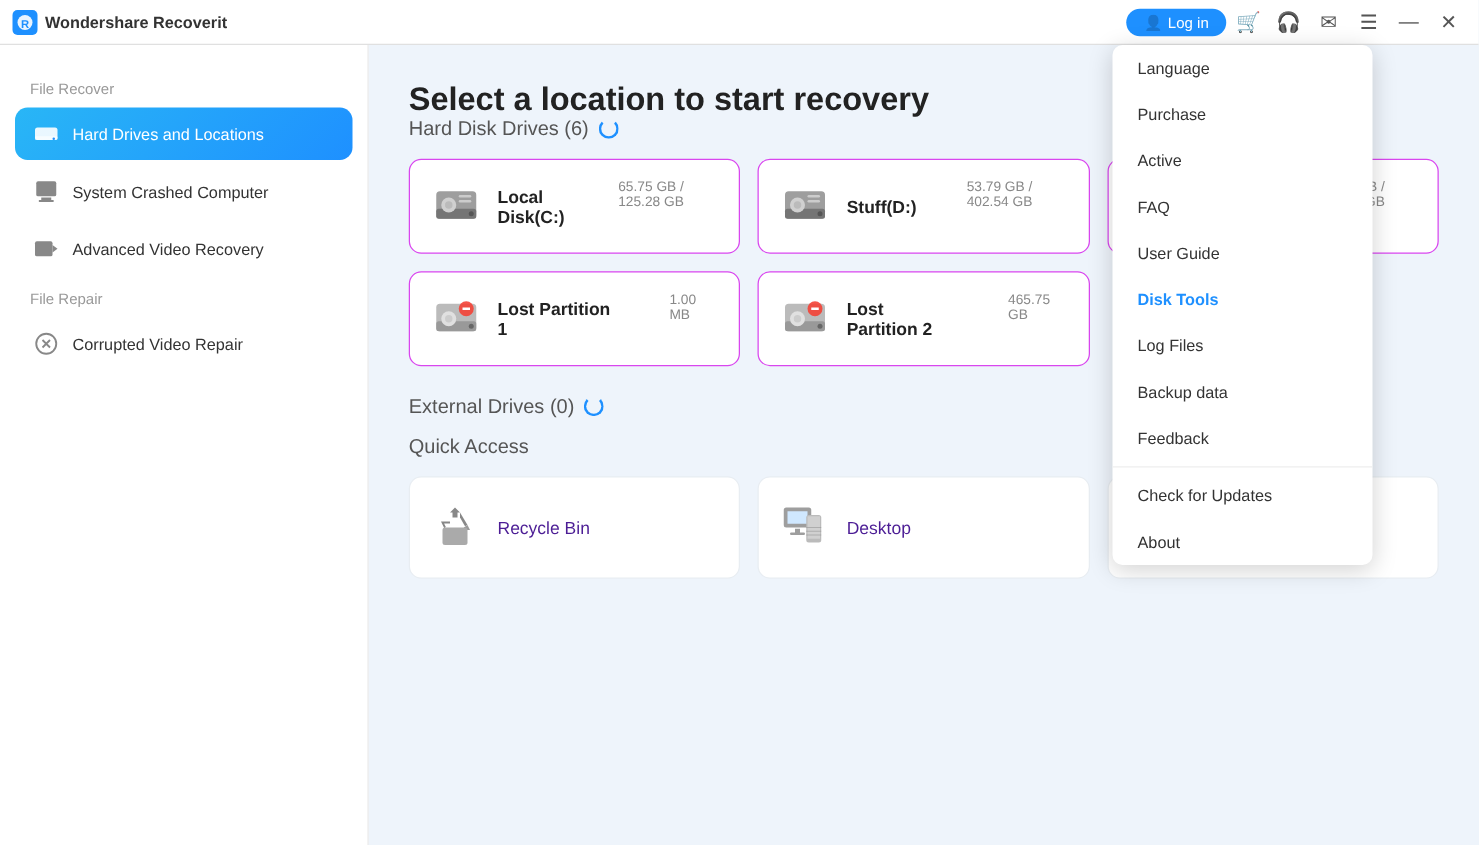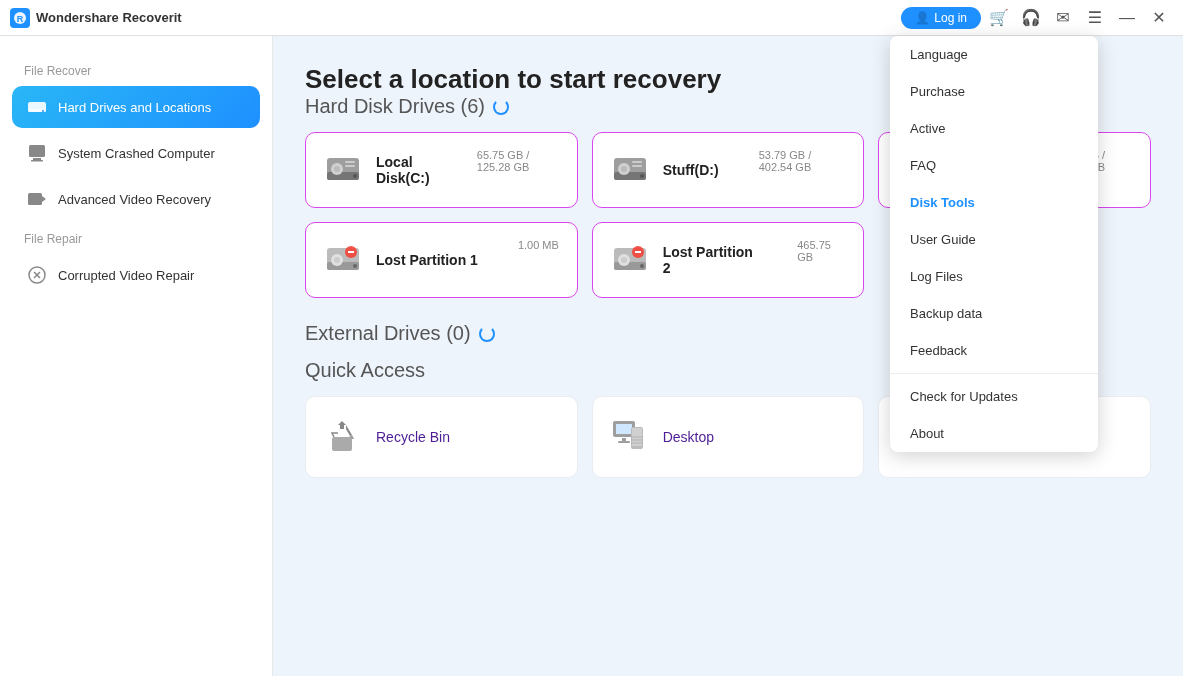--- a/index.html
+++ b/index.html
@@ -71,21 +71,21 @@
 
     
     .app-body {
       display: flex;
       flex: 1;
       overflow: hidden;
     }
 
     
     .sidebar {
-      width: 273px;
+      width: 295px;
       background: #fff;
       border-right: 1px solid #e8e8e8;
       padding: 20px 12px;
       display: flex;
       flex-direction: column;
       gap: 4px;
       flex-shrink: 0;
     }
     .sidebar-section-label {
       font-size: 12px;
@@ -125,25 +125,24 @@
       padding: 28px 32px;
       overflow-y: auto;
       position: relative;
     }
     .page-title {
       font-size: 26px;
       font-weight: 600;
       color: #222;
     }
     .section-title {
-      font-size: 20px;
+      font-size: 16px;
       color: #555;
       margin-bottom: 14px;
       display: flex;
-      align-items: center;
       gap: 8px;
     }
     .refresh-icon {
       width: 16px;
       height: 16px;
       border: 2px solid #1e90ff;
       border-radius: 50%;
       border-top-color: transparent;
       display: inline-block;
     }
@@ -511,22 +510,22 @@
     <span class="quick-label">Select Folder</span>
   </div>
       </div>
   </div>
 
   <div class="dropdown-menu" id="dropdown-menu">
       <div class="dropdown-item">Language</div>
       <div class="dropdown-item">Purchase</div>
       <div class="dropdown-item">Active</div>
       <div class="dropdown-item">FAQ</div>
+      <div class="dropdown-item">User Guide</div>
       <div class="dropdown-item active-item">Disk Tools</div>
-      <div class="dropdown-item">User Guide</div>
       <div class="dropdown-item">Log Files</div>
       <div class="dropdown-item">Backup data</div>
       <div class="dropdown-item">Feedback</div>
       <div class="dropdown-divider"></div>
       <div class="dropdown-item">Check for Updates</div>
       <div class="dropdown-item">About</div>
     </div>
 </div>
 
 </body></html>

